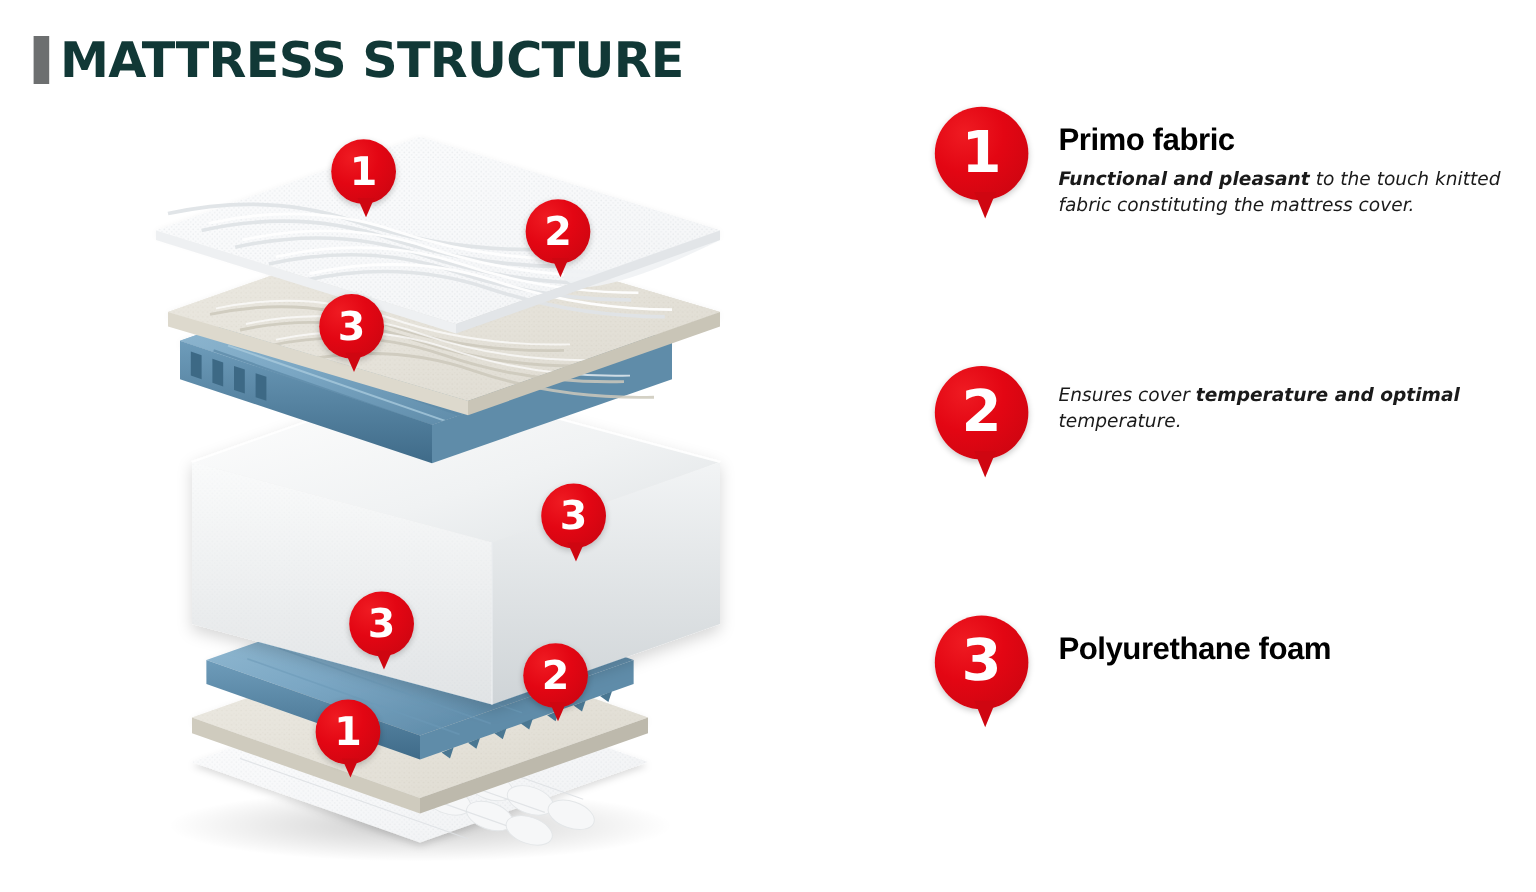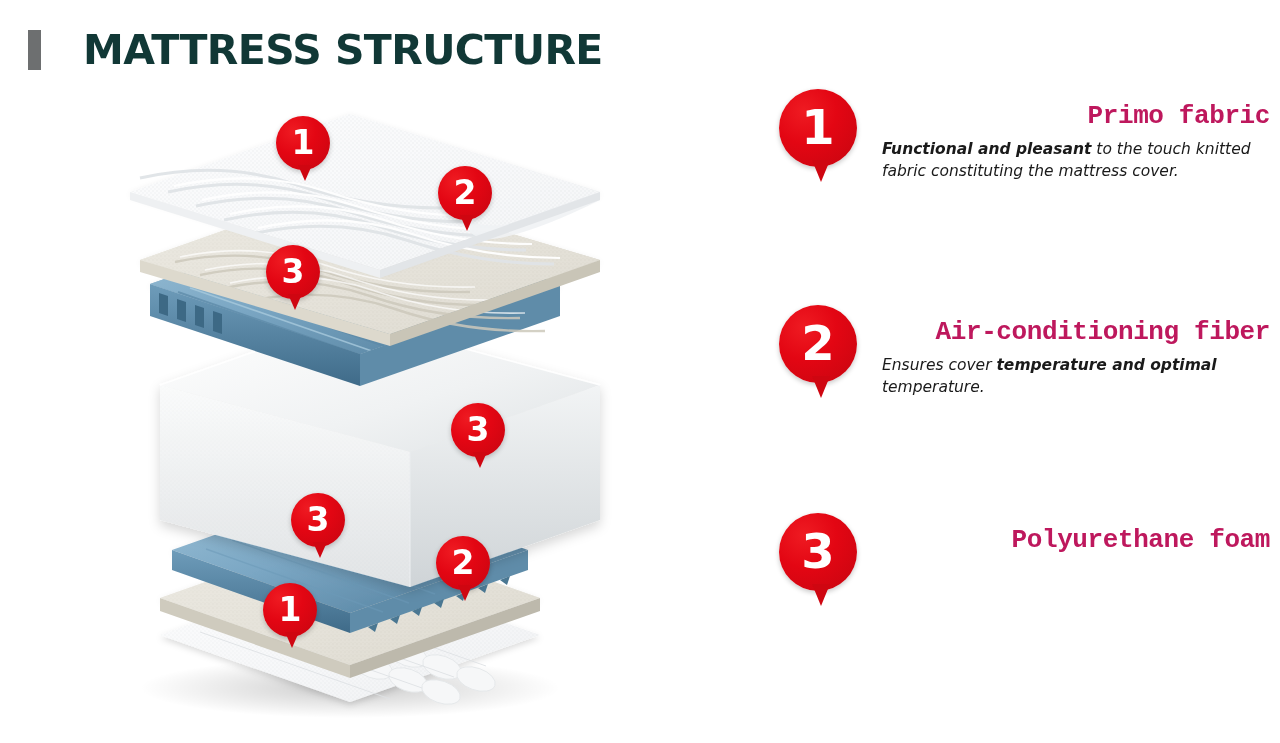--- a/index.html
+++ b/index.html
@@ -17,21 +17,20 @@
   }
 
   
   #title-block {
     position: absolute;
     left: 28px;
     top: 24px;
     display: flex;
     align-items: center;
     height: 52px;
-    gap: 33px;
   }
   #title-bar {
     width: 13px;
     height: 40px;
     background: #6d6f70;
     margin-right: 9px;
     flex: none;
   }
   #title-text {
     font-family: "DejaVu Sans", sans-serif;
@@ -121,28 +120,27 @@
     margin-left: -6px;
     border-left: 9px solid transparent;
     border-right: 9px solid transparent;
     border-top: 22px solid #cf0611;
   }
   .legend-text {
     margin-left: 112px;
     padding-top: 12px;
   }
   .legend-title {
-    font-family: Liberation Mono, monospace;
+    font-family: Liberation Sans, sans-serif;
     font-size: 26px;
     font-weight: bold;
-    color: #be185d;
+    color: #000000;
     letter-spacing: -0.4px;
     line-height: 1.15;
     margin-bottom: 6px;
-    text-align: right;
   }
   .legend-desc {
     font-family: "DejaVu Sans", sans-serif;
     font-size: 15.5px;
     color: #1a1a1a;
     line-height: 1.42;
     font-style: italic;
   }
   .legend-desc b { font-weight: bold; }
 </style>
@@ -409,21 +407,20 @@
     </div>
   </div>
 
   <div class="legend-item" style="height:208px;">
     <div class="pin">
       <div class="bubble"></div>
       <div class="tail"></div>
       <div class="num">2</div>
     </div>
     <div class="legend-text" style="padding-top:22px;">
-      <div class="legend-title">Air-conditioning fiber</div>
       <div class="legend-desc"><span>Ensures cover </span><b>temperature and optimal</b><span> temperature.</span></div>
     </div>
   </div>
 
   <div class="legend-item" style="height:200px;">
     <div class="pin">
       <div class="bubble"></div>
       <div class="tail"></div>
       <div class="num">3</div>
     </div>

